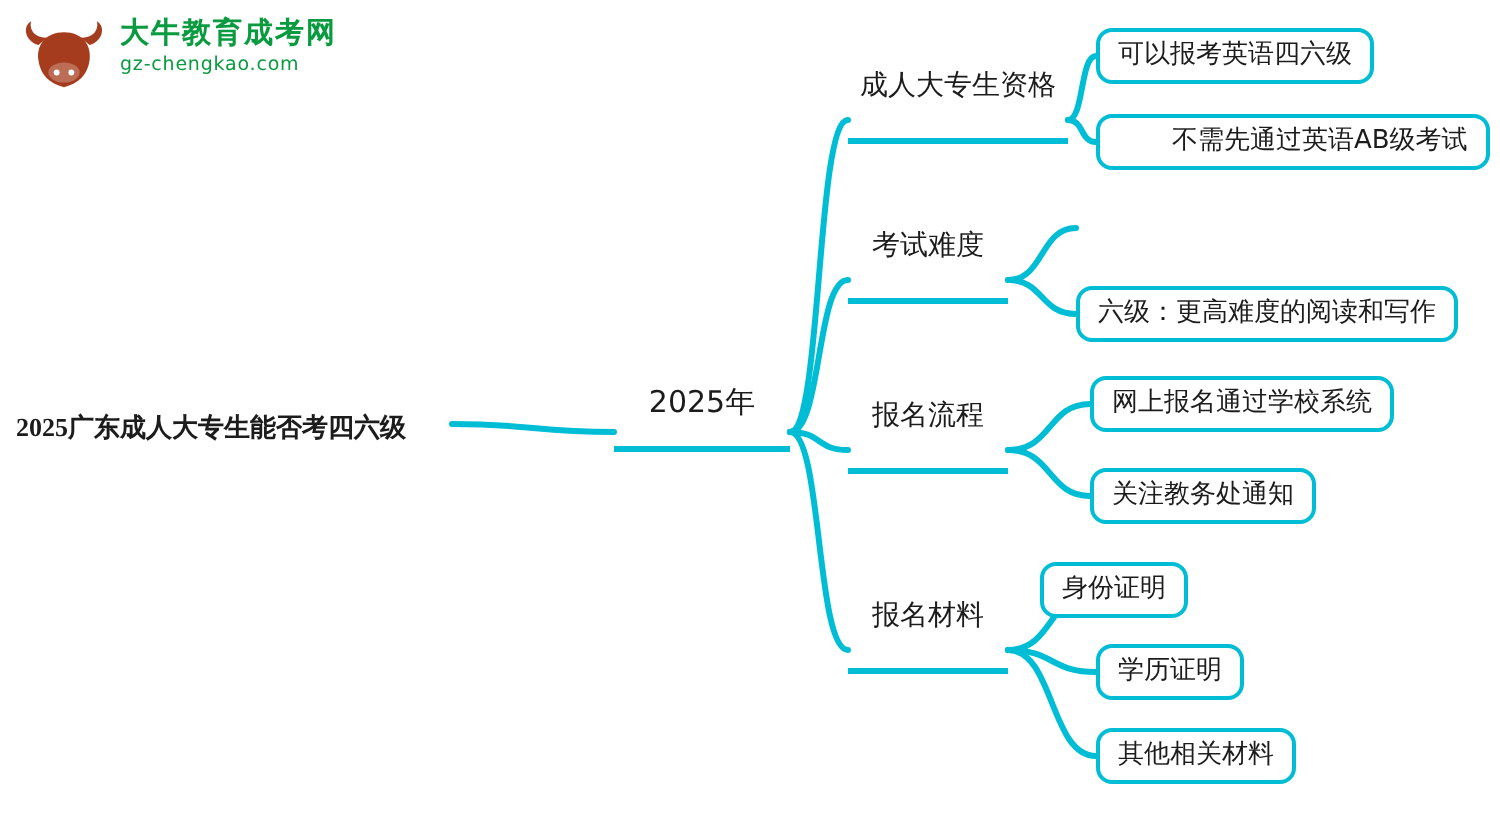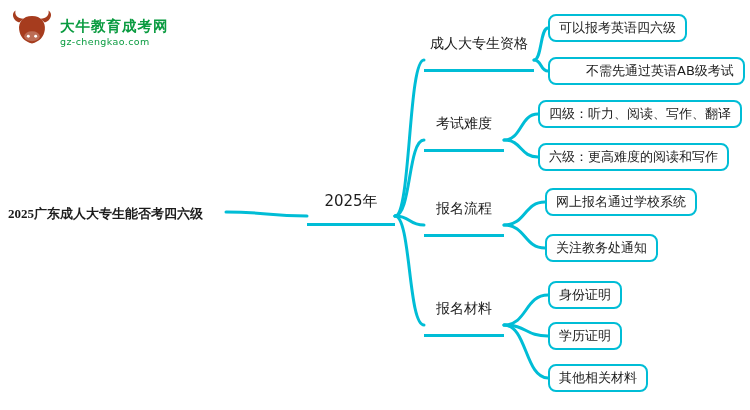--- a/index.html
+++ b/index.html
@@ -16,21 +16,21 @@
   .canvas{
     position:relative;
     width:750px;height:410px;
     background:#fff;
     overflow:hidden;
     color:var(--text-color);
   }
   .edges{position:absolute;left:0;top:0;pointer-events:none;}
   .edge{fill:none;stroke:var(--line-color);stroke-width:3;stroke-linecap:round;}
 
-  .logo{position:absolute;left:10px;top:8px;display:flex;align-items:flex-end;gap:6px;}
+  .logo{position:absolute;left:10px;top:8px;display:flex;align-items:flex-start;gap:6px;}
   .logo-icon{display:inline-block;width:44px;height:40px;}
   .logo-text{display:flex;flex-direction:column;line-height:1.3;}
   .logo-title{font-size:14.5px;font-weight:800;color:var(--logo-green);letter-spacing:1px;white-space:nowrap;}
   .logo-sub{font-size:9.5px;color:var(--logo-green);letter-spacing:0.4px;}
 
   .root{
     position:absolute;left:8px;top:205px;
     font-size:13px;font-weight:600;white-space:nowrap;font-family:Liberation Serif, serif;
   }
   .node{
@@ -50,21 +50,21 @@
     border:2px solid var(--line-color);border-radius:8px;
     padding:4px 9px;font-size:13px;line-height:16px;
     white-space:nowrap;background:#fff;
   }
   .l1{left:548px;top:14px;}
   .l2{left:548px;top:57px;padding-left:36px;}
   .l3{left:538px;top:100px;}
   .l4{left:538px;top:143px;}
   .l5{left:545px;top:188px;}
   .l6{left:545px;top:234px;}
-  .l7{left:548px;top:281px;}
+  .l7{left:520px;top:281px;}
   .l8{left:548px;top:322px;}
   .l9{left:548px;top:364px;}
 </style>
 </head>
 <body>
 
 <div class="canvas">
 
   <svg class="edges" width="750" height="410" viewBox="0 0 750 410" aria-hidden="true">
     <path class="edge" d="M 226 212 C 266 212 267 216 307 216"></path>
@@ -104,21 +104,20 @@
 
   <div class="node year">2025年</div>
 
   <div class="node branch b1">成人大专生资格</div>
   <div class="node branch b2">考试难度</div>
   <div class="node branch b3">报名流程</div>
   <div class="node branch b4">报名材料</div>
 
   <div class="leaf l1">可以报考英语四六级</div>
   <div class="leaf l2">不需先通过英语AB级考试</div>
-  <div class="leaf l3">四级：听力、阅读、写作、翻译</div>
   <div class="leaf l4">六级：更高难度的阅读和写作</div>
   <div class="leaf l5">网上报名通过学校系统</div>
   <div class="leaf l6">关注教务处通知</div>
   <div class="leaf l7">身份证明</div>
   <div class="leaf l8">学历证明</div>
   <div class="leaf l9">其他相关材料</div>
 
 </div>
 
 </body></html>

